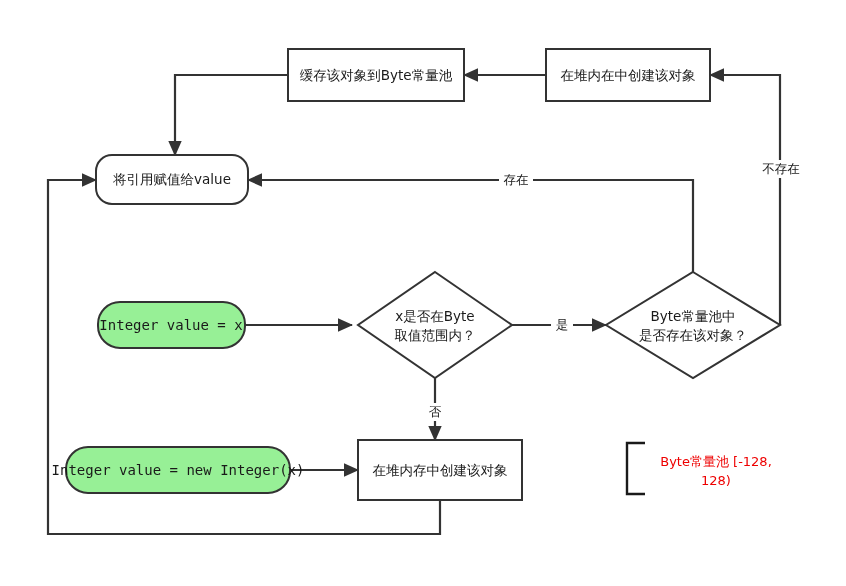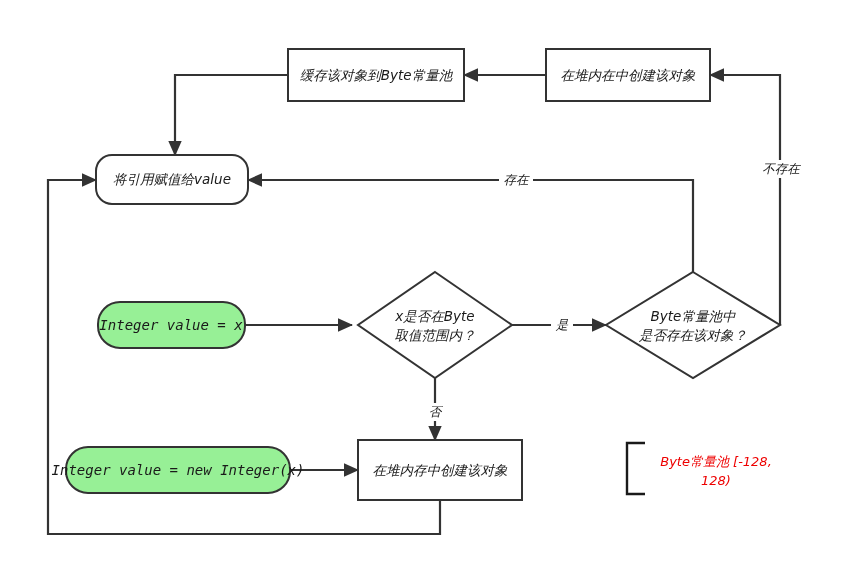--- a/index.html
+++ b/index.html
@@ -10,21 +10,20 @@
   body {
     width: 846px;
     height: 586px;
     font-family: "DejaVu Sans", sans-serif;
     overflow: hidden;
   }
   #flow-root {
     position: relative;
     width: 846px;
     height: 586px;
-    font-style: italic;
   }
   svg#flow-svg {
     display: block;
     width: 846px;
     height: 586px;
   }
   .node-rect {
     fill: #ffffff;
     stroke: #333333;
     stroke-width: 2;

